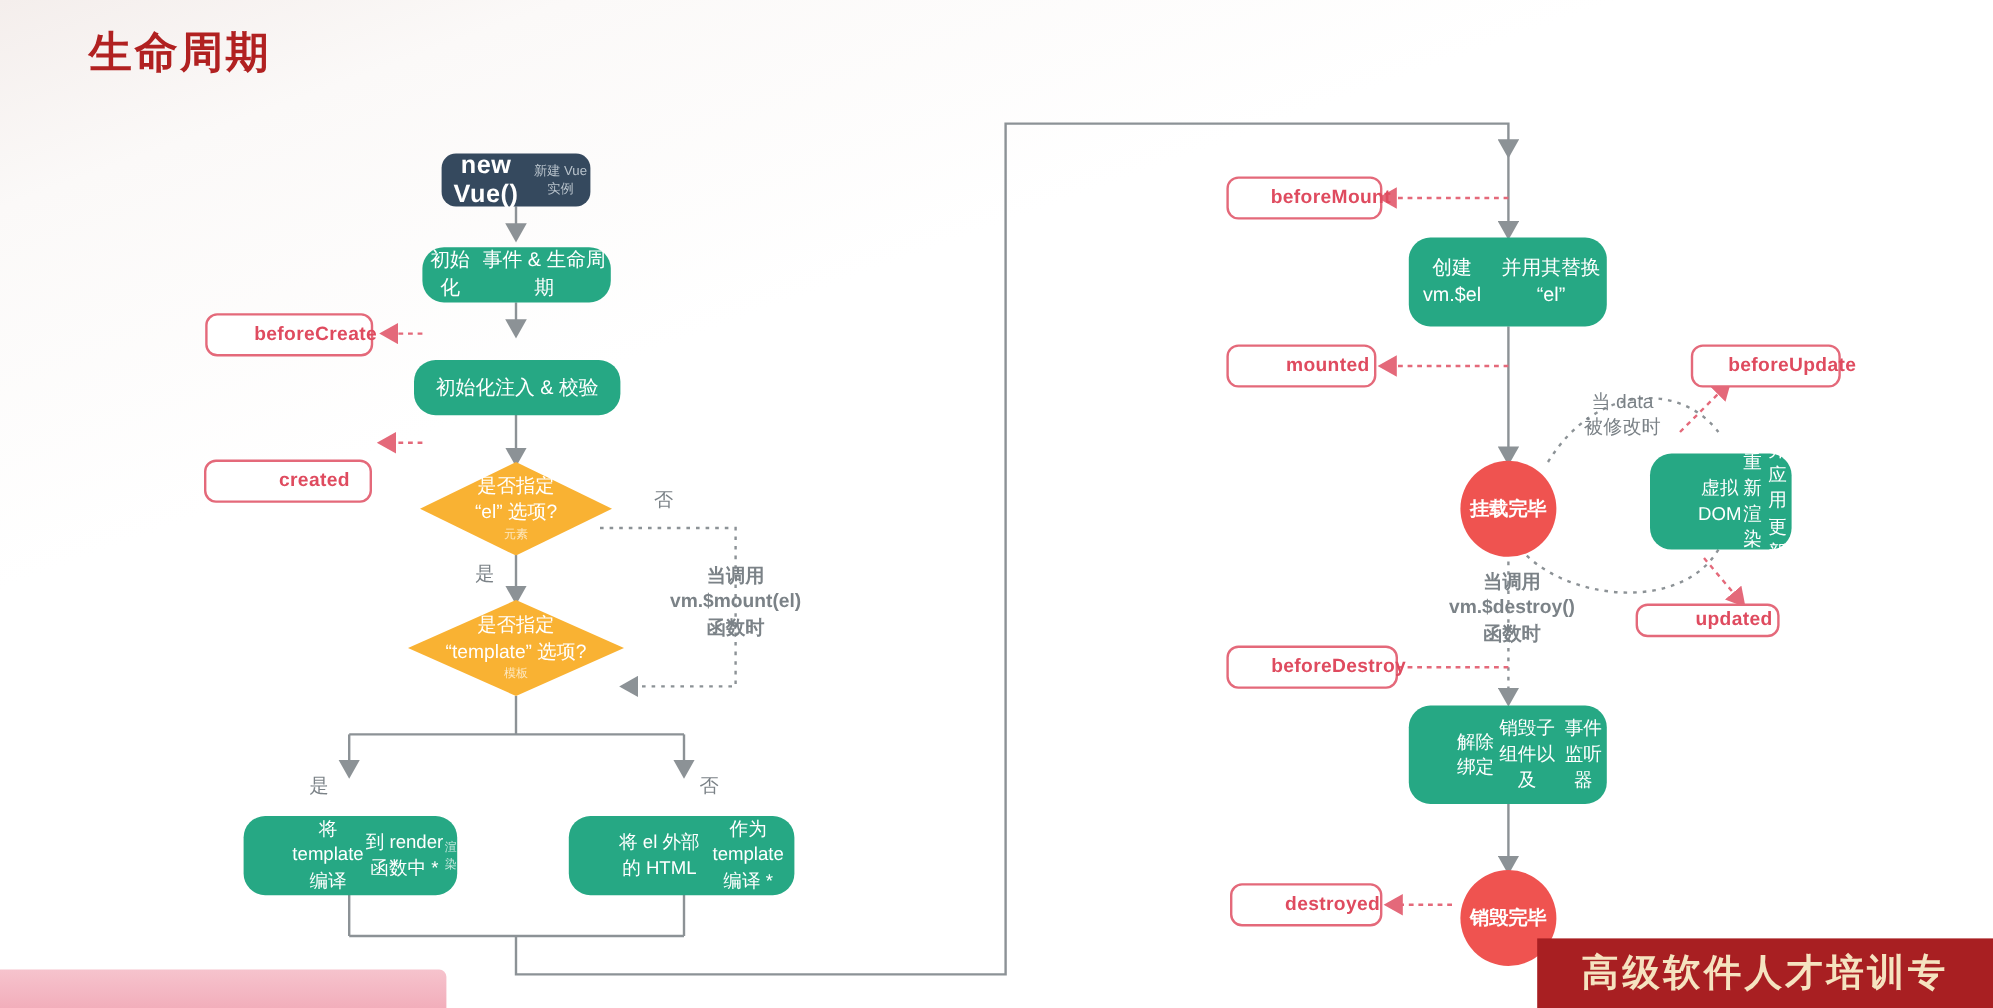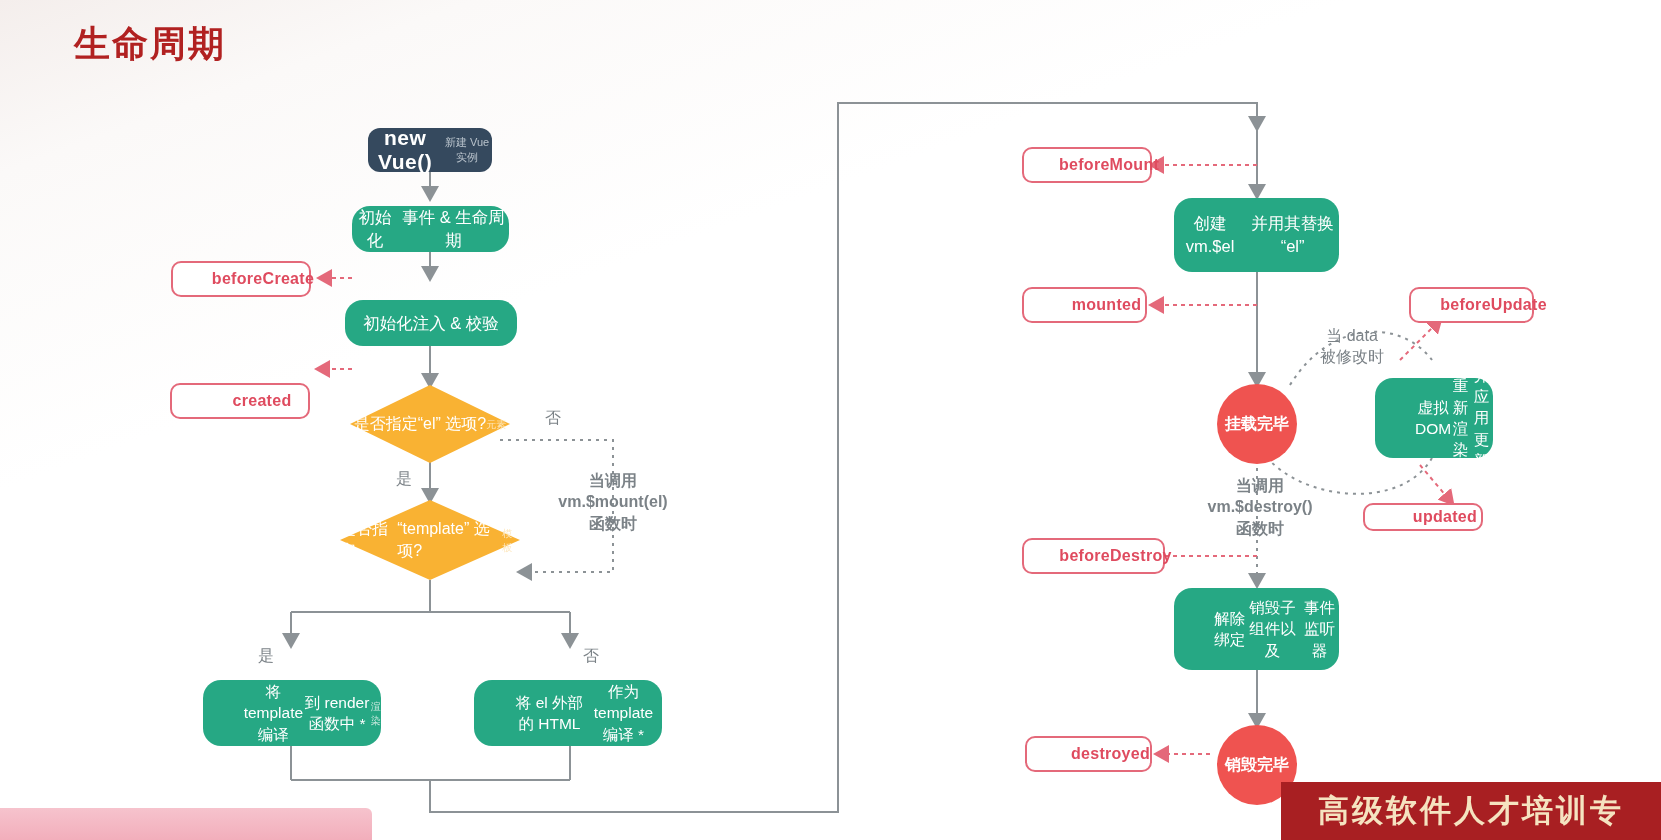--- a/index.html
+++ b/index.html
@@ -94,26 +94,26 @@
     font-weight: 700;
     font-size: 16px;
     letter-spacing: .3px;
     padding-left: 44px;
   }
   
   .diamond-wrap { position: absolute; }
   .diamond-wrap .dtext {
     position: absolute;
     left: 0; top: 0; width: 100%; height: 100%;
-    display: flex; flex-direction: row;
+    display: flex; flex-direction: column;
     align-items: center; justify-content: center;
     color: #ffffff;
     font-size: 16px;
     line-height: 1.35;
-    text-align: left;
+    text-align: right;
     pointer-events: none;
   }
   .diamond-wrap .dtext .sub { font-size: 10px; color: #fde7bd; margin-top: 1px; }
   
   .circle {
     position: absolute;
     background: #ef5350;
     border-radius: 50%;
     color: #ffffff;
     font-size: 16px;

